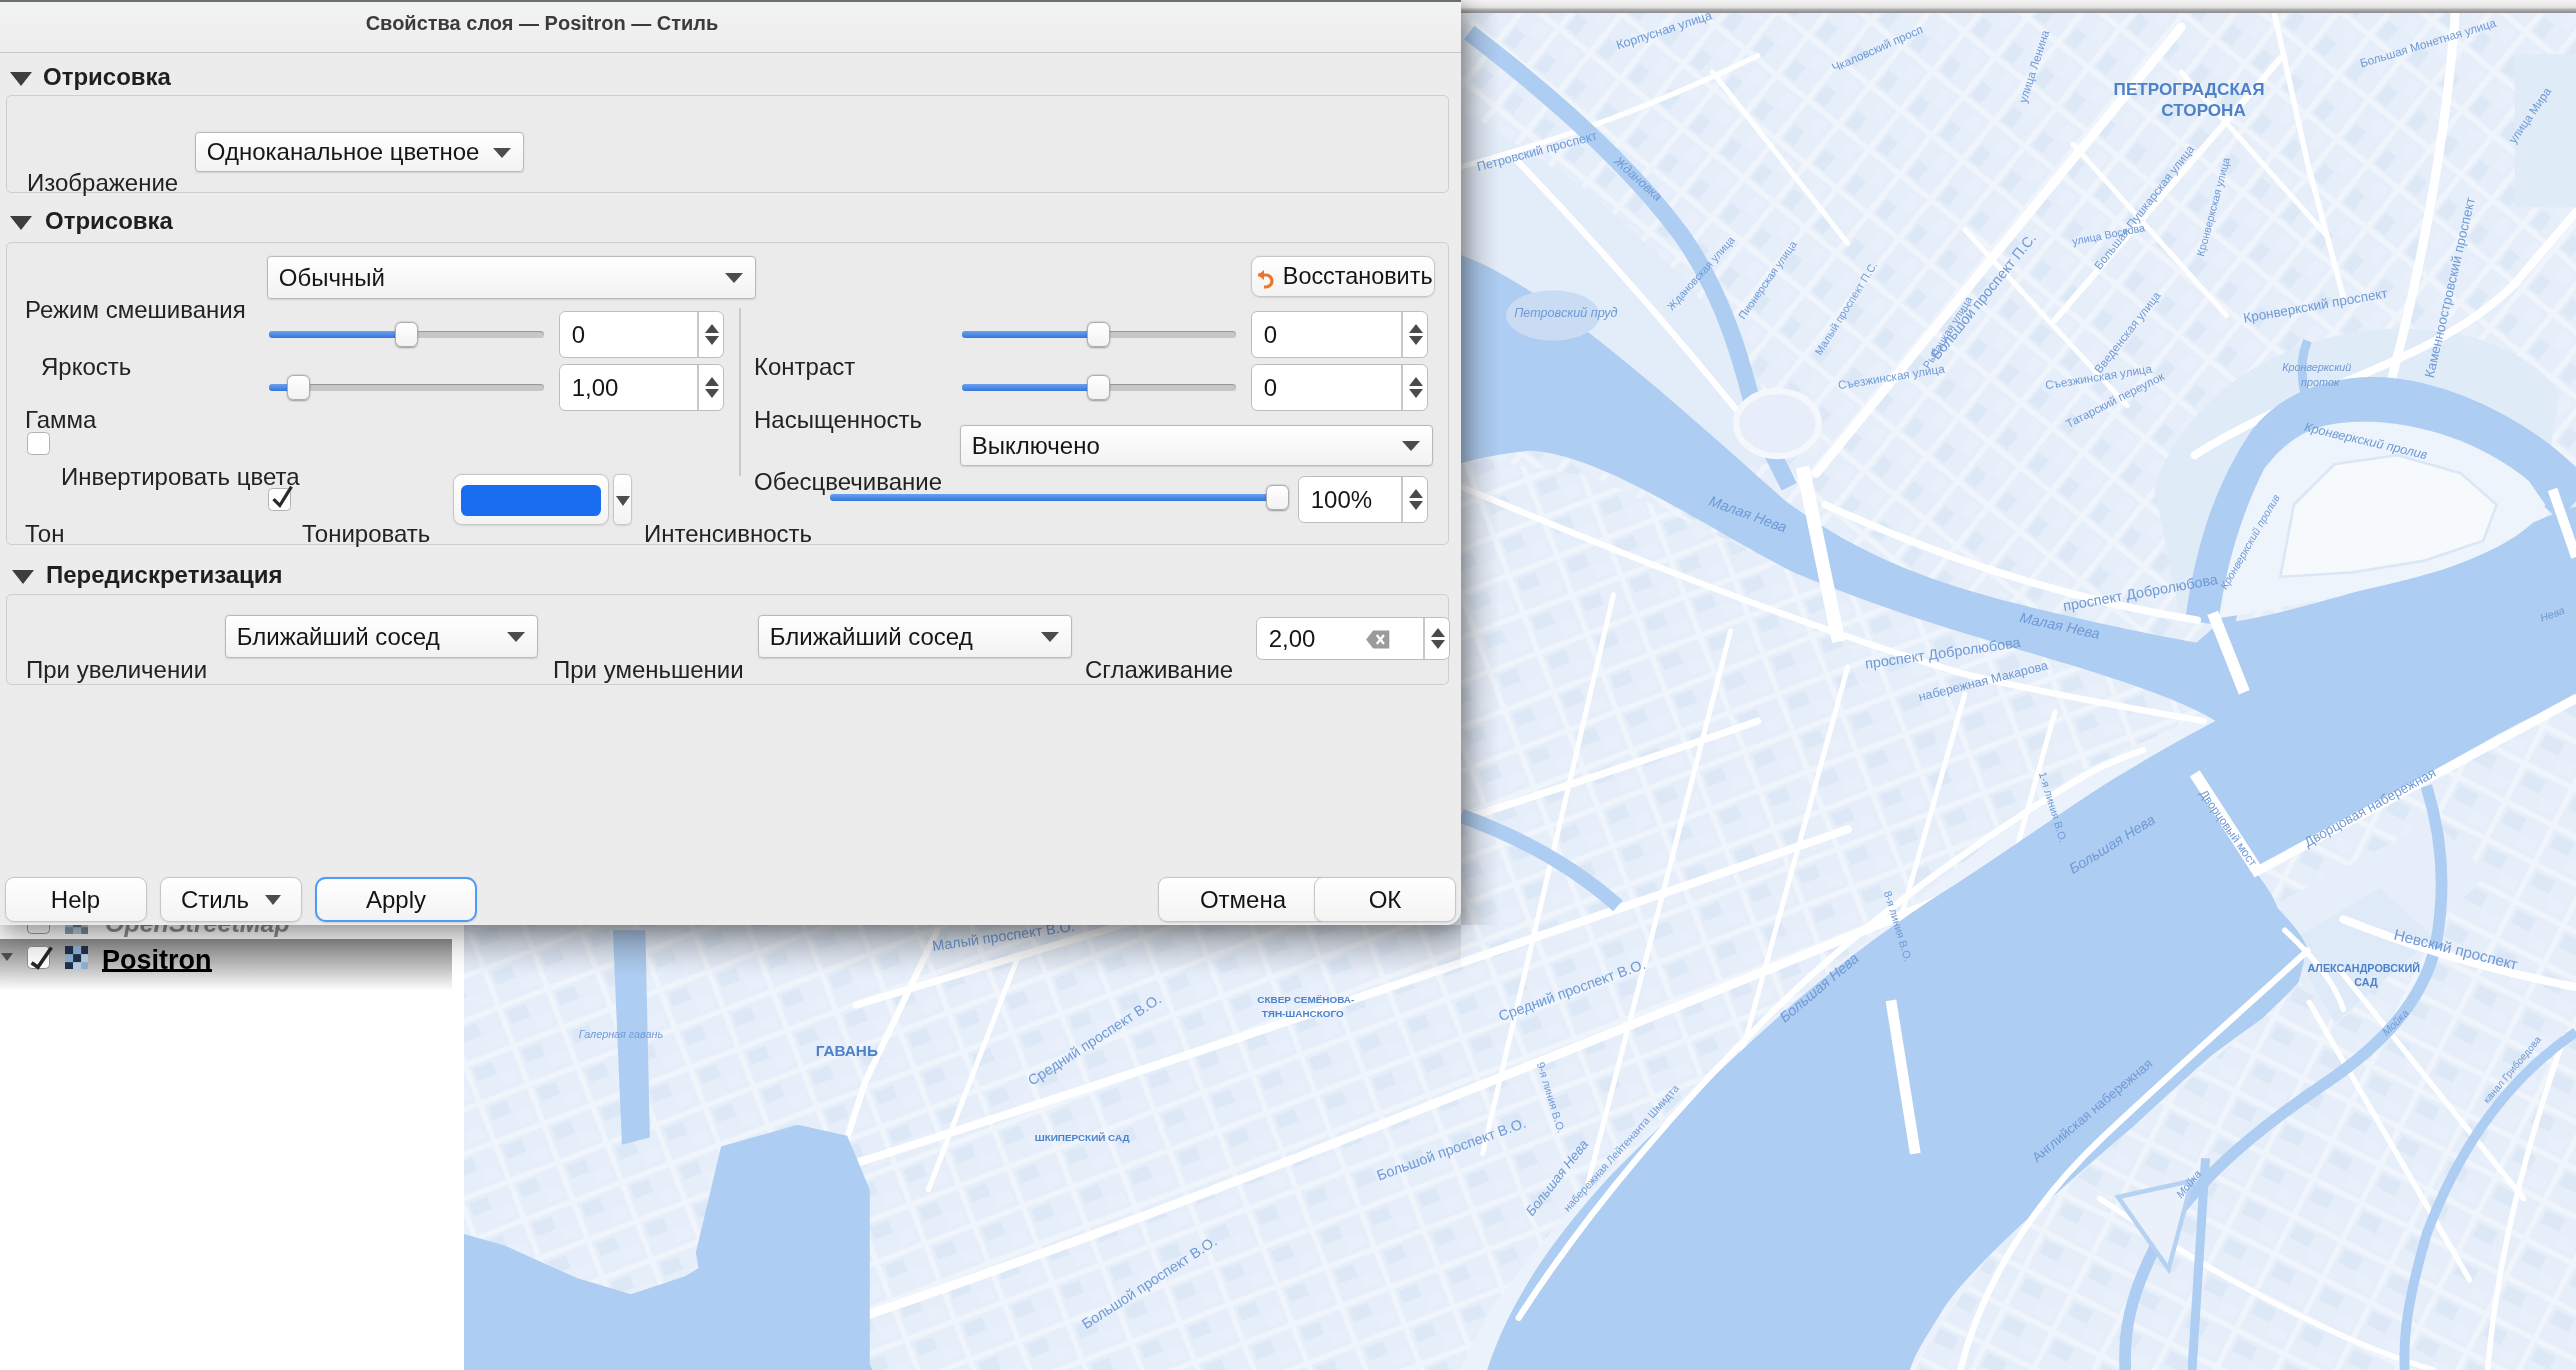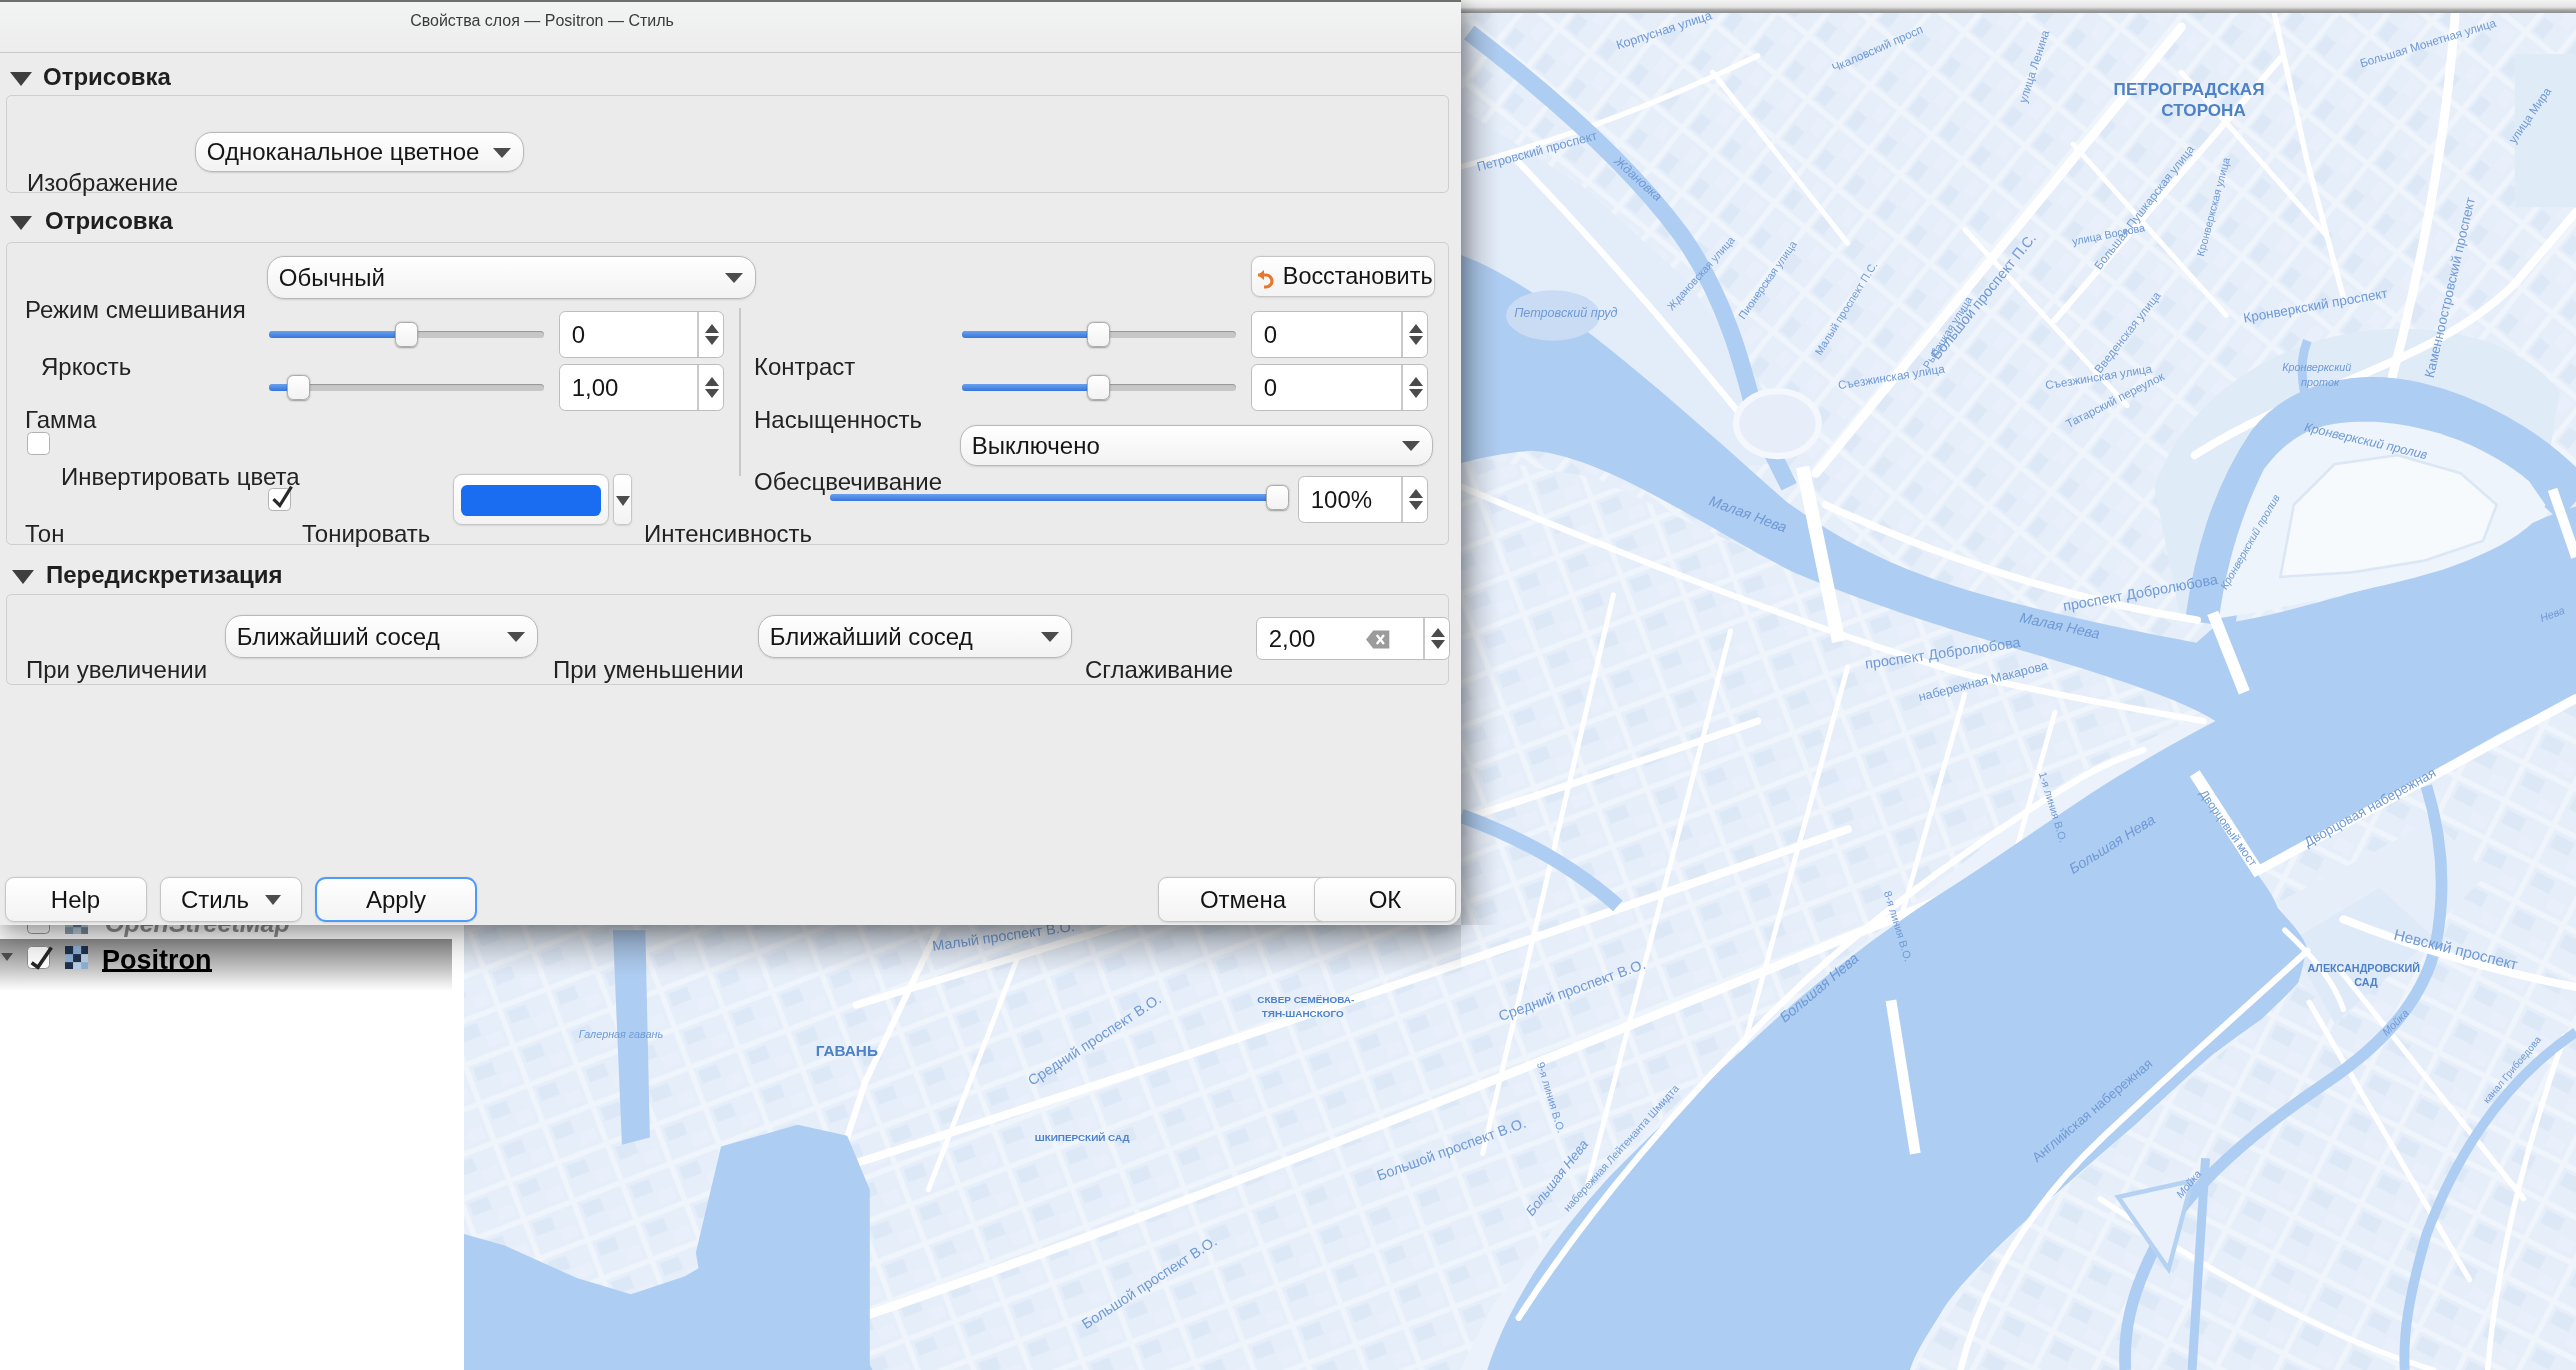--- a/index.html
+++ b/index.html
@@ -8,30 +8,30 @@
   .abs{position:absolute;}
   
   #dialog{position:absolute;left:0;top:0;width:1461px;height:925px;
      background:#ececec;border-radius:0 0 14.4px 0;
      box-shadow:0 14.4px 36px rgba(0,0,0,.30), 4.5px 3.6px 14.4px rgba(0,0,0,.18);
      z-index:30;}
   #dialog:before{content:"";position:absolute;left:0;top:0;right:0;height:1.8px;background:#6f6f6f;}
   #titlebar{position:absolute;left:0;top:1.8px;width:100%;height:50px;
      background:linear-gradient(#f2f3f3,#ededee);border-bottom:1.8px solid #c9c9c9;}
   #title{position:absolute;left:542px;top:11.7px;transform:translateX(-50%);
-     font-size:16px;font-weight:normal;color:#3b3b3b;white-space:nowrap;}
+     font-size:20px;font-weight:bold;color:#3b3b3b;white-space:nowrap;}
   .sechdr{position:absolute;font-size:24px;font-weight:bold;color:#1f1f1f;white-space:nowrap;}
   .tri{position:absolute;width:0;height:0;border-left:11.7px solid transparent;
        border-right:11.7px solid transparent;border-top:14.4px solid #3e3e3e;}
   .gbox{position:absolute;left:6.3px;width:1443px;background:#ebebeb;
         border:1.8px solid #cecece;border-radius:5.4px;box-sizing:border-box;}
   .lbl{position:absolute;font-size:24px;color:#232323;white-space:nowrap;margin-top:33px;}
   
   .combo{position:absolute;background:linear-gradient(#ffffff,#f2f2f2);
-     border:1.8px solid #b9b9b9;border-radius:17px;box-sizing:border-box;
+     border:1.8px solid #b9b9b9;border-radius:4px;box-sizing:border-box;
      box-shadow:0 0.9px 1.8px rgba(0,0,0,.12);}
   .combo span{position:absolute;left:10.8px;top:50%;transform:translateY(-50%);
      font-size:24px;color:#161616;white-space:nowrap;}
   .combo i{position:absolute;right:11.7px;top:50%;margin-top:-4.5px;width:0;height:0;
      border-left:9px solid transparent;border-right:9px solid transparent;
      border-top:10.8px solid #4c4c4c;}
   
   .btn{position:absolute;background:linear-gradient(#ffffff,#f3f3f3);
      border:1.8px solid #c6c6c6;border-radius:9px;box-sizing:border-box;
      font-size:24px;color:#141414;text-align:center;

